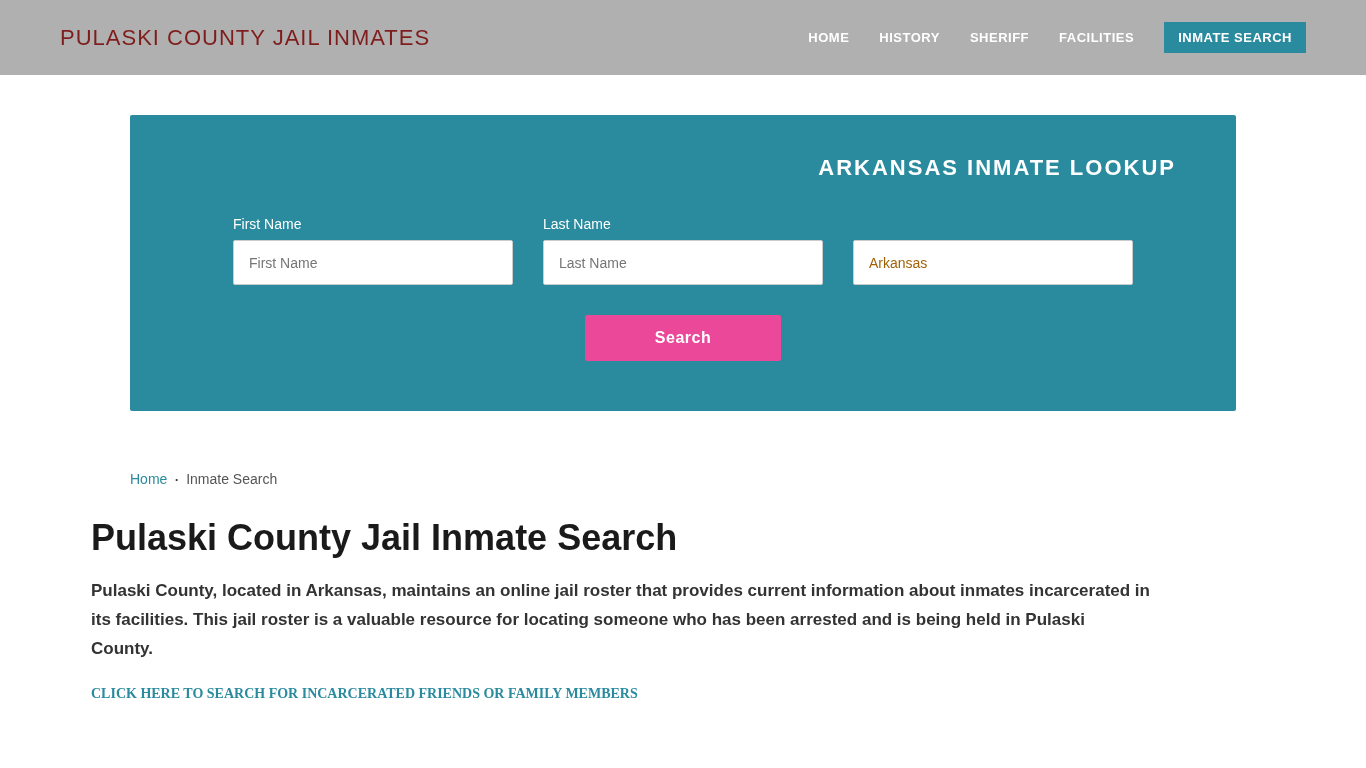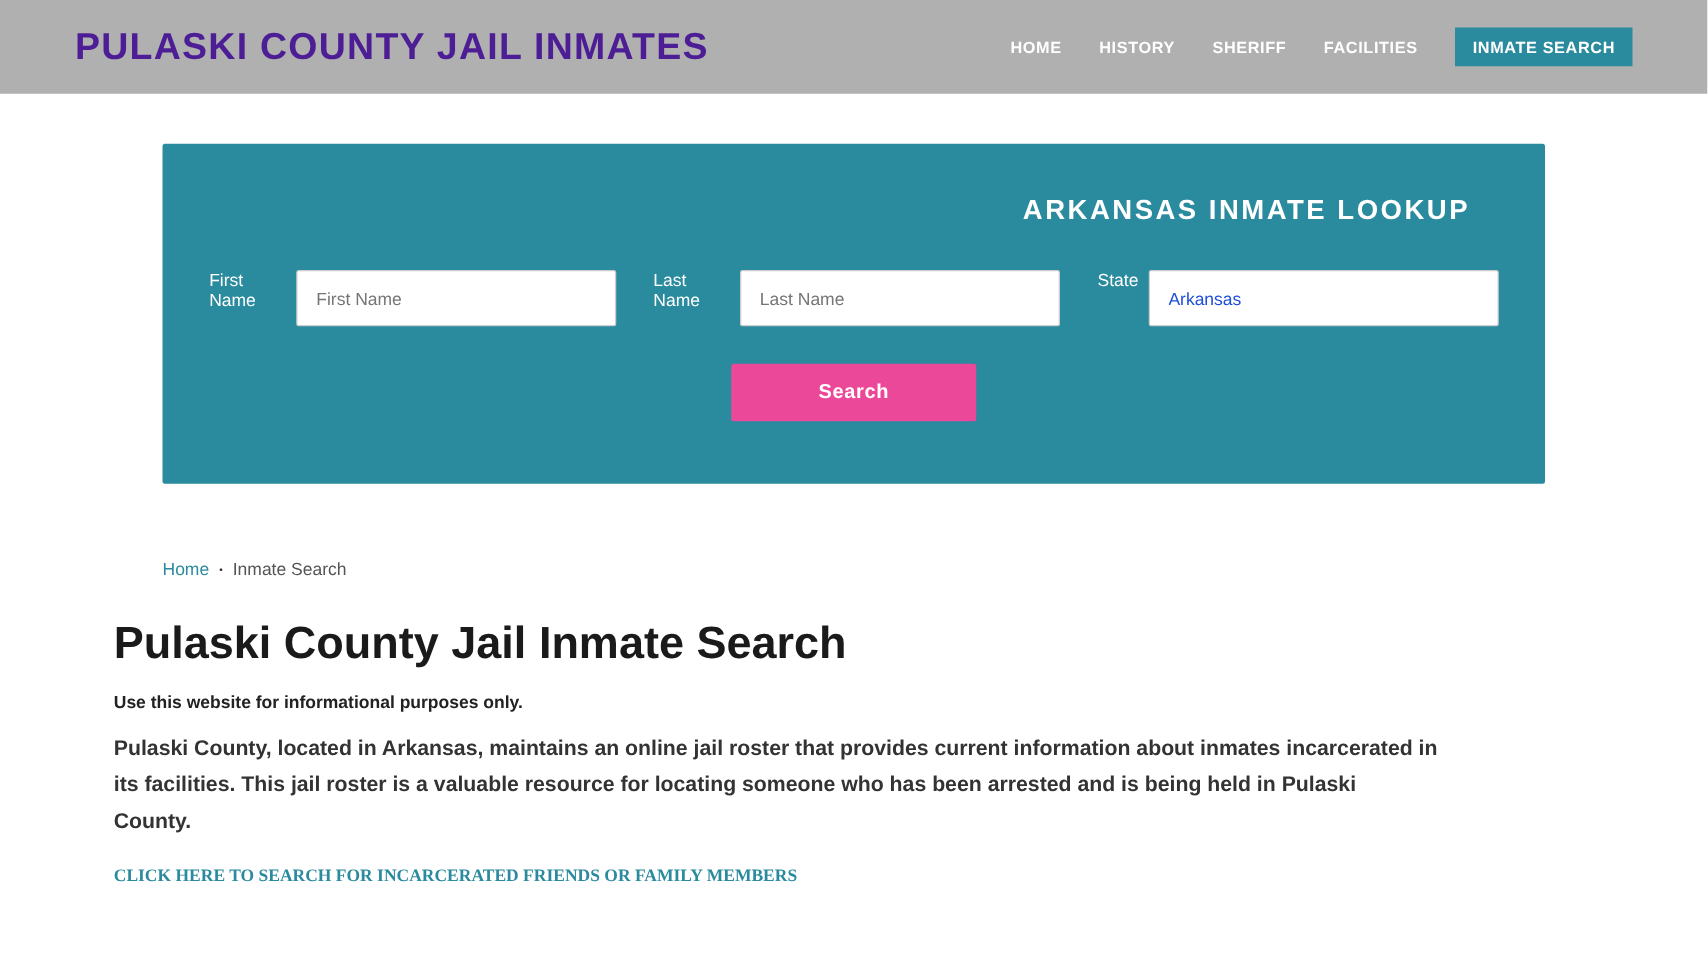--- a/index.html
+++ b/index.html
@@ -18,23 +18,23 @@
     
     .header {
       background: #b0b0b0;
       padding: 0 60px;
       height: 75px;
       display: flex;
       align-items: center;
       justify-content: space-between;
     }
     .header-title {
-      font-size: 30px;
-      font-weight: 700;
-      color: #4c1d95;
+      font-size: 22px;
+      font-weight: 400;
+      color: #7f1d1d;
       letter-spacing: 1px;
       text-transform: uppercase;
     }
     .header-nav {
       display: flex;
       align-items: center;
       gap: 30px;
     }
     .nav-item {
       font-size: 13px;
@@ -67,42 +67,42 @@
       margin-bottom: 35px;
     }
     .search-fields {
       display: flex;
       gap: 30px;
       justify-content: center;
       margin-bottom: 30px;
     }
     .field-group {
       display: flex;
-      flex-direction: row;
+      flex-direction: column;
       gap: 8px;
       justify-content: flex-end;
     }
     .field-label {
       color: #fff;
       font-size: 14px;
       font-weight: 400;
     }
     .field-input {
       width: 280px;
       height: 45px;
       padding: 0 15px;
       border: 1px solid #ccc;
       border-radius: 2px;
       font-size: 14px;
       color: #555;
       background: #fff;
       outline: none;
     }
     .field-input.state-input {
-      color: #1d4ed8;
+      color: #a16207;
       font-weight: 500;
     }
     .search-btn-wrapper {
       display: flex;
       justify-content: center;
     }
     .search-btn {
       background: #ec4899;
       color: #fff;
       border: none;
@@ -187,33 +187,31 @@
   <div class="search-fields">
     <div class="field-group">
       <label class="field-label">First Name</label>
       <input class="field-input" type="text" placeholder="First Name" style="">
     </div>
     <div class="field-group">
       <label class="field-label">Last Name</label>
       <input class="field-input" type="text" placeholder="Last Name" style="">
     </div>
     <div class="field-group">
-      <label class="field-label">State</label>
       <input class="field-input state-input" type="text" value="Arkansas" style="">
     </div>
   </div>
   <div class="search-btn-wrapper">
     <button class="search-btn">Search</button>
   </div>
 </section>
 
 <nav class="breadcrumb-area">
   <span class="breadcrumb-home">Home</span>
   <span class="breadcrumb-dot">•</span>
   <span class="breadcrumb-current">Inmate Search</span>
 </nav>
 
 <main class="main-content">
   <h1 class="page-title">Pulaski County Jail Inmate Search</h1>
-  <p class="info-text-bold">Use this website for informational purposes only.</p>
   <p class="info-text-body">Pulaski County, located in Arkansas, maintains an online jail roster that provides current information about inmates incarcerated in its facilities. This jail roster is a valuable resource for locating someone who has been arrested and is being held in Pulaski County.</p>
   <a class="cta-link">CLICK HERE to Search for Incarcerated Friends or Family Members</a>
 </main>
 
 </body></html>

